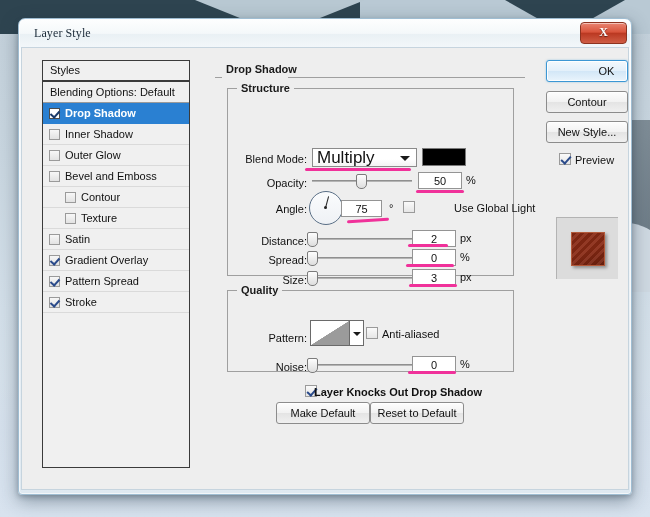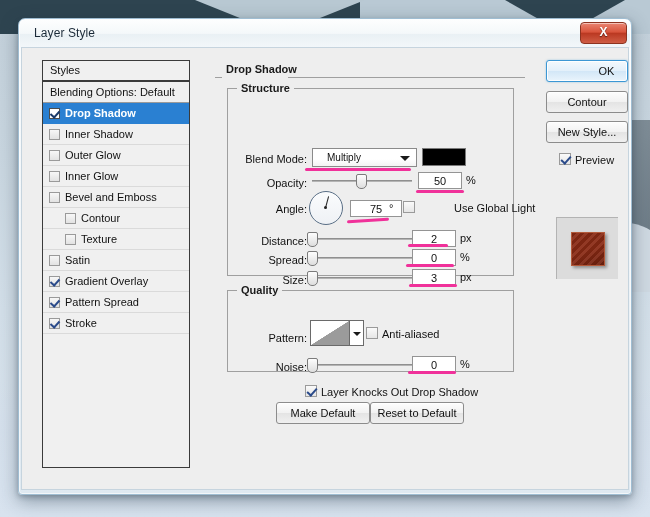--- a/index.html
+++ b/index.html
@@ -63,20 +63,21 @@
                 0 6px 18px rgba(40,60,75,.45),
                 0 2px 5px rgba(40,60,75,.3);
     box-sizing: border-box;
     padding: 1px;
   }
   .titlebar {
     position: relative;
     height: 28px;
     border-radius: 6px 6px 0 0;
     background: linear-gradient(180deg,#fdfefe 0%,#f4f8fa 48%, #e9f0f4 50%, #f3f7fa 100%);
+    font-family: Liberation Serif, serif;
   }
   .title-text {
     position: absolute; left: 14px; top: 6px;
     font-size: 12px; color: #1b2a38;
     letter-spacing: .1px;
   }
   .close-btn {
     position: absolute; right: 3px; top: 2px;
     width: 45px; height: 20px;
     border-radius: 4px;
@@ -192,23 +193,23 @@
     font-size: 11px; color: #111;
     padding: 0 4px;
     text-align: center;
   }
   .combo {
     position: absolute;
     height: 19px;
     background: linear-gradient(180deg,#ffffff 0%, #ffffff 60%, #f3f3f3 100%);
     border: 1px solid #8a8a8a;
     box-sizing: border-box;
-    font-size: 10px; color: #111;
+    font-size: 17px; color: #111;
     line-height: 17px;
-    padding-left: 14px;
+    padding-left: 4px;
     cursor: pointer;
   }
   .combo .arrow {
     position: absolute; right: 6px; top: 7px;
     width: 0; height: 0;
     border-left: 5px solid transparent;
     border-right: 5px solid transparent;
     border-top: 5px solid #1a1a1a;
   }
   .swatch-black {
@@ -393,24 +394,20 @@
             <div class="st-row">
               <span class="chk"></span>
               <span>Inner Shadow</span>
             </div>
             <div class="st-row">
               <span class="chk"></span>
               <span>Outer Glow</span>
             </div>
             <div class="st-row">
               <span class="chk"></span>
-              <span>Inner Glow</span>
-            </div>
-            <div class="st-row">
-              <span class="chk"></span>
               <span>Bevel and Emboss</span>
             </div>
             <div class="st-row indent">
               <span class="chk"></span>
               <span>Contour</span>
             </div>
             <div class="st-row indent">
               <span class="chk"></span>
               <span>Texture</span>
             </div>
@@ -458,21 +455,21 @@
       </div>
       <div class="field" style="left:396px; top:124px; width:44px;">50</div>
       <div class="unit" style="left:444px; top:126px;">%</div>
       <div class="pink" style="left: 394px; top: 142px; width: 48px; height: 3px; background: rgb(240, 49, 154);"></div>
 
       <div class="lbl" style="left:210px; top:155px; width:75px;">Angle:</div>
       <div class="dial" style="left:287px; top:143px;">
         <div class="needle" style="transform: rotate(15deg);"></div>
         <div class="center"></div>
       </div>
-      <div class="field" style="left:328px; top:152px; width:52px;">75</div>
+      <div class="field" style="left:319px; top:152px; width:41px;">75</div>
       <div class="unit" style="left:367px; top:154px;">°</div>
       <div class="cbx" style="left:381px; top:153px;"></div>
       <div class="cbx-lbl" style="left:397px; top:154px;padding-left:35px;">Use Global Light</div>
       <div class="pink" style="left: 325px; top: 171px; width: 42px; height: 3px; transform: rotate(-4deg); background: rgb(240, 49, 154);"></div>
 
       <div class="lbl" style="left:210px; top:187px; width:75px;">Distance:</div>
       <div class="slider" style="left:285px; top:183px; width:105px;">
         <div class="track"></div>
         <div class="knob" style="left:0px;"></div>
       </div>
@@ -513,21 +510,21 @@
       <div class="lbl" style="left:210px; top:313px; width:75px;">Noise:</div>
       <div class="slider" style="left:285px; top:309px; width:105px;">
         <div class="track"></div>
         <div class="knob" style="left:0px;"></div>
       </div>
       <div class="field" style="left:390px; top:308px; width:44px;">0</div>
       <div class="unit" style="left:438px; top:310px;">%</div>
       <div class="pink" style="left: 386px; top: 323px; width: 48px; height: 3px; background: rgb(240, 49, 154);"></div>
 
       <div class="cbx on" style="left:283px; top:337px;"></div>
-      <div class="cbx-lbl" style="left:299px; top:338px;">Layer Knocks Out Drop Shadow</div>
+      <div class="cbx-lbl" style="left:292px; top:338px;font-weight:bold;">Layer Knocks Out Drop Shadow</div>
 
       <div class="pbtn" style="left:254px; top:354px; width:94px;">Make Default</div>
       <div class="pbtn" style="left:348px; top:354px; width:94px;">Reset to Default</div>
 
       <div class="pbtn primary" style="left:524px; top:12px; width:82px;padding-left:39px;">OK</div>
       <div class="pbtn" style="left:524px; top:43px; width:82px;">Contour</div>
       <div class="pbtn" style="left:524px; top:73px; width:82px;">New Style...</div>
 
       <div class="cbx on" style="left:537px; top:105px;"></div>
       <div class="cbx-lbl" style="left:553px; top:106px;">Preview</div>

